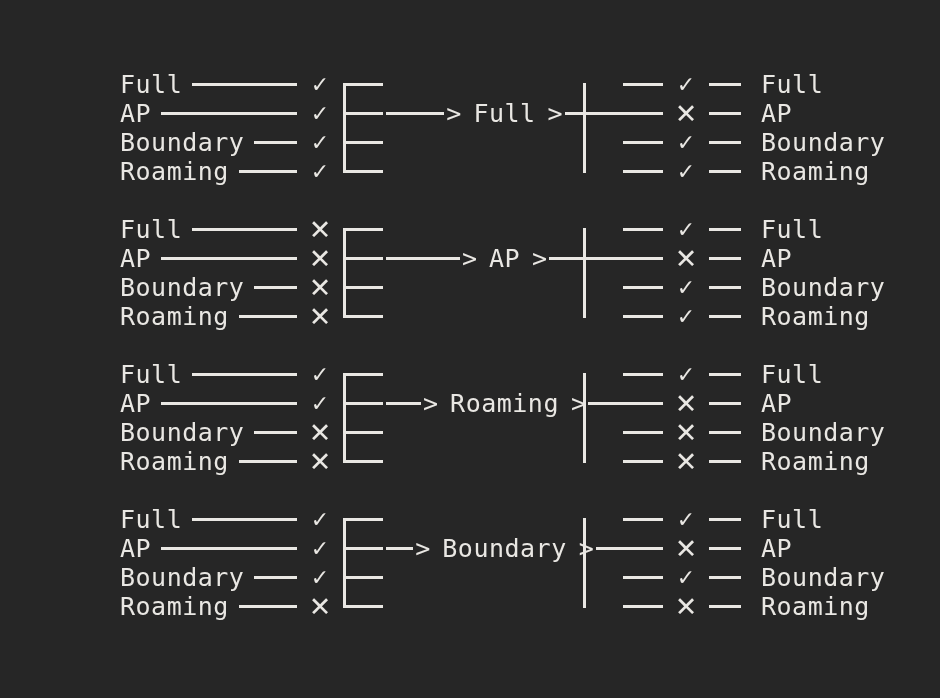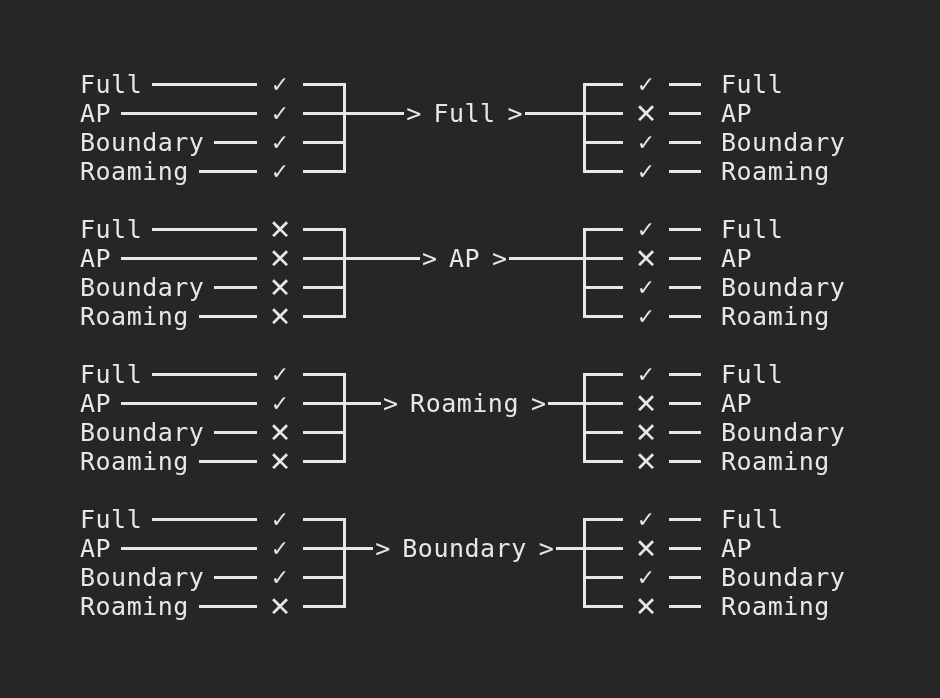--- a/index.html
+++ b/index.html
@@ -1,20 +1,20 @@
 <!DOCTYPE html>
 <html><head>
 <meta charset="utf-8">
 <style>
   html,body{margin:0;padding:0;background:#262626;}
   .canvas{position:relative;width:940px;height:698px;background:#262626;
           font-family:"DejaVu Sans Mono",monospace;color:#e9e7e3;overflow:hidden;}
   .group{position:absolute;left:80px;width:860px;height:116px;}
   .g0{top:70px}.g1{top:215px}.g2{top:360px}.g3{top:505px}
-  .row{position:absolute;height:29px;display:flex;align-items:center;}
+  .row{position:absolute;height:29px;display:flex;align-items:center;margin-left:40px;}
   .lrow{left:0;width:263px;}
   .rrow{left:503px;width:357px;}
   .crow{left:266px;width:237px;top:29px;}
   .r0{top:0}.r1{top:29px}.r2{top:58px}.r3{top:87px}
   .hl{height:3px;background:#e9e7e3;flex:none;}
   .grow{flex:1 1 auto;margin-left:10px;}
   .grow0{flex:1 1 auto;}
   .w40{width:40px}.w32{width:32px}
   .mc{width:46px;display:flex;justify-content:center;align-items:center;flex:none;}
   .lbl,.rlbl,.clbl,.ar{font-size:25px;line-height:29px;letter-spacing:.5px;white-space:pre;}

